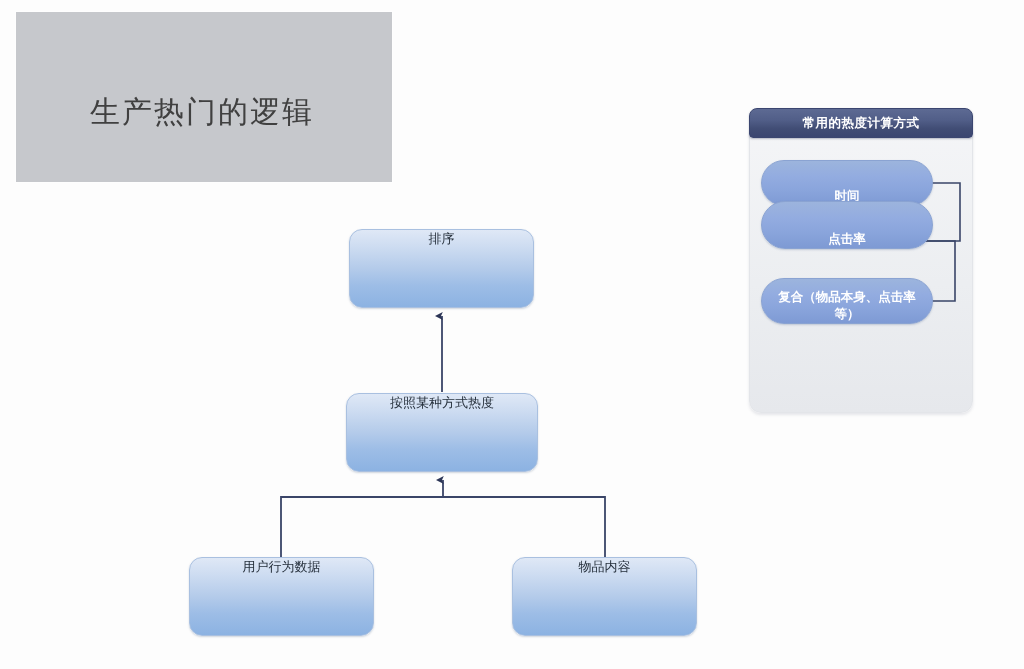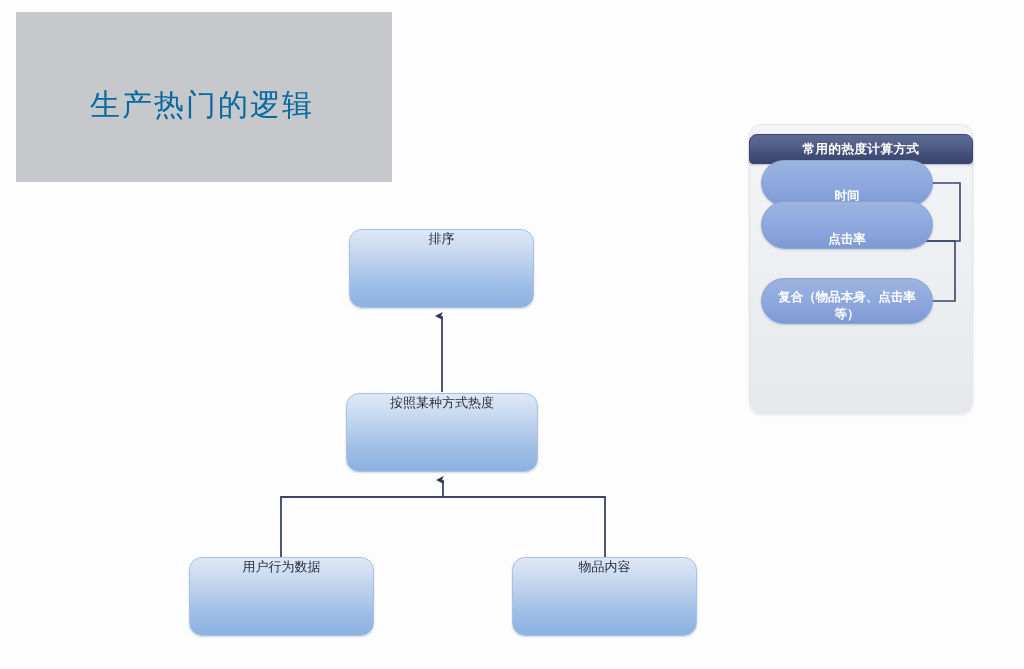--- a/index.html
+++ b/index.html
@@ -28,23 +28,23 @@
     left: 16px;
     top: 12px;
     width: 376px;
     height: 170px;
     background: #c6c8cc;
     box-shadow: 0 0 0 1px rgba(255,255,255,0.6);
   }
   .title-block .title-text {
     position: absolute;
     left: 74px;
-    top: 73px;
+    top: 80px;
     font-size: 30px;
-    color: #0369a1;
+    color: #404040;
     letter-spacing: 2px;
     white-space: nowrap;
     font-weight: 400;
   }
 
   
   .node {
     position: absolute;
     border-radius: 13px;
     background: linear-gradient(to bottom,
@@ -110,21 +110,20 @@
     width: 224px;
     height: 30px;
     box-sizing: border-box;
     border-radius: 8px 8px 4px 4px;
     background: linear-gradient(to bottom, #5d6a93 0%, #515e88 40%, #414d75 70%, #3b4670 100%);
     border: 1px solid #3b4670;
     display: flex;
     align-items: center;
     justify-content: center;
     box-shadow: 0 1px 2px rgba(60,70,100,0.35);
-    margin-top: 26px;
   }
   .panel-header .panel-title {
     color: #ffffff;
     font-size: 12.5px;
     font-weight: bold;
     letter-spacing: 0.5px;
   }
 
   .pill {
     position: absolute;

